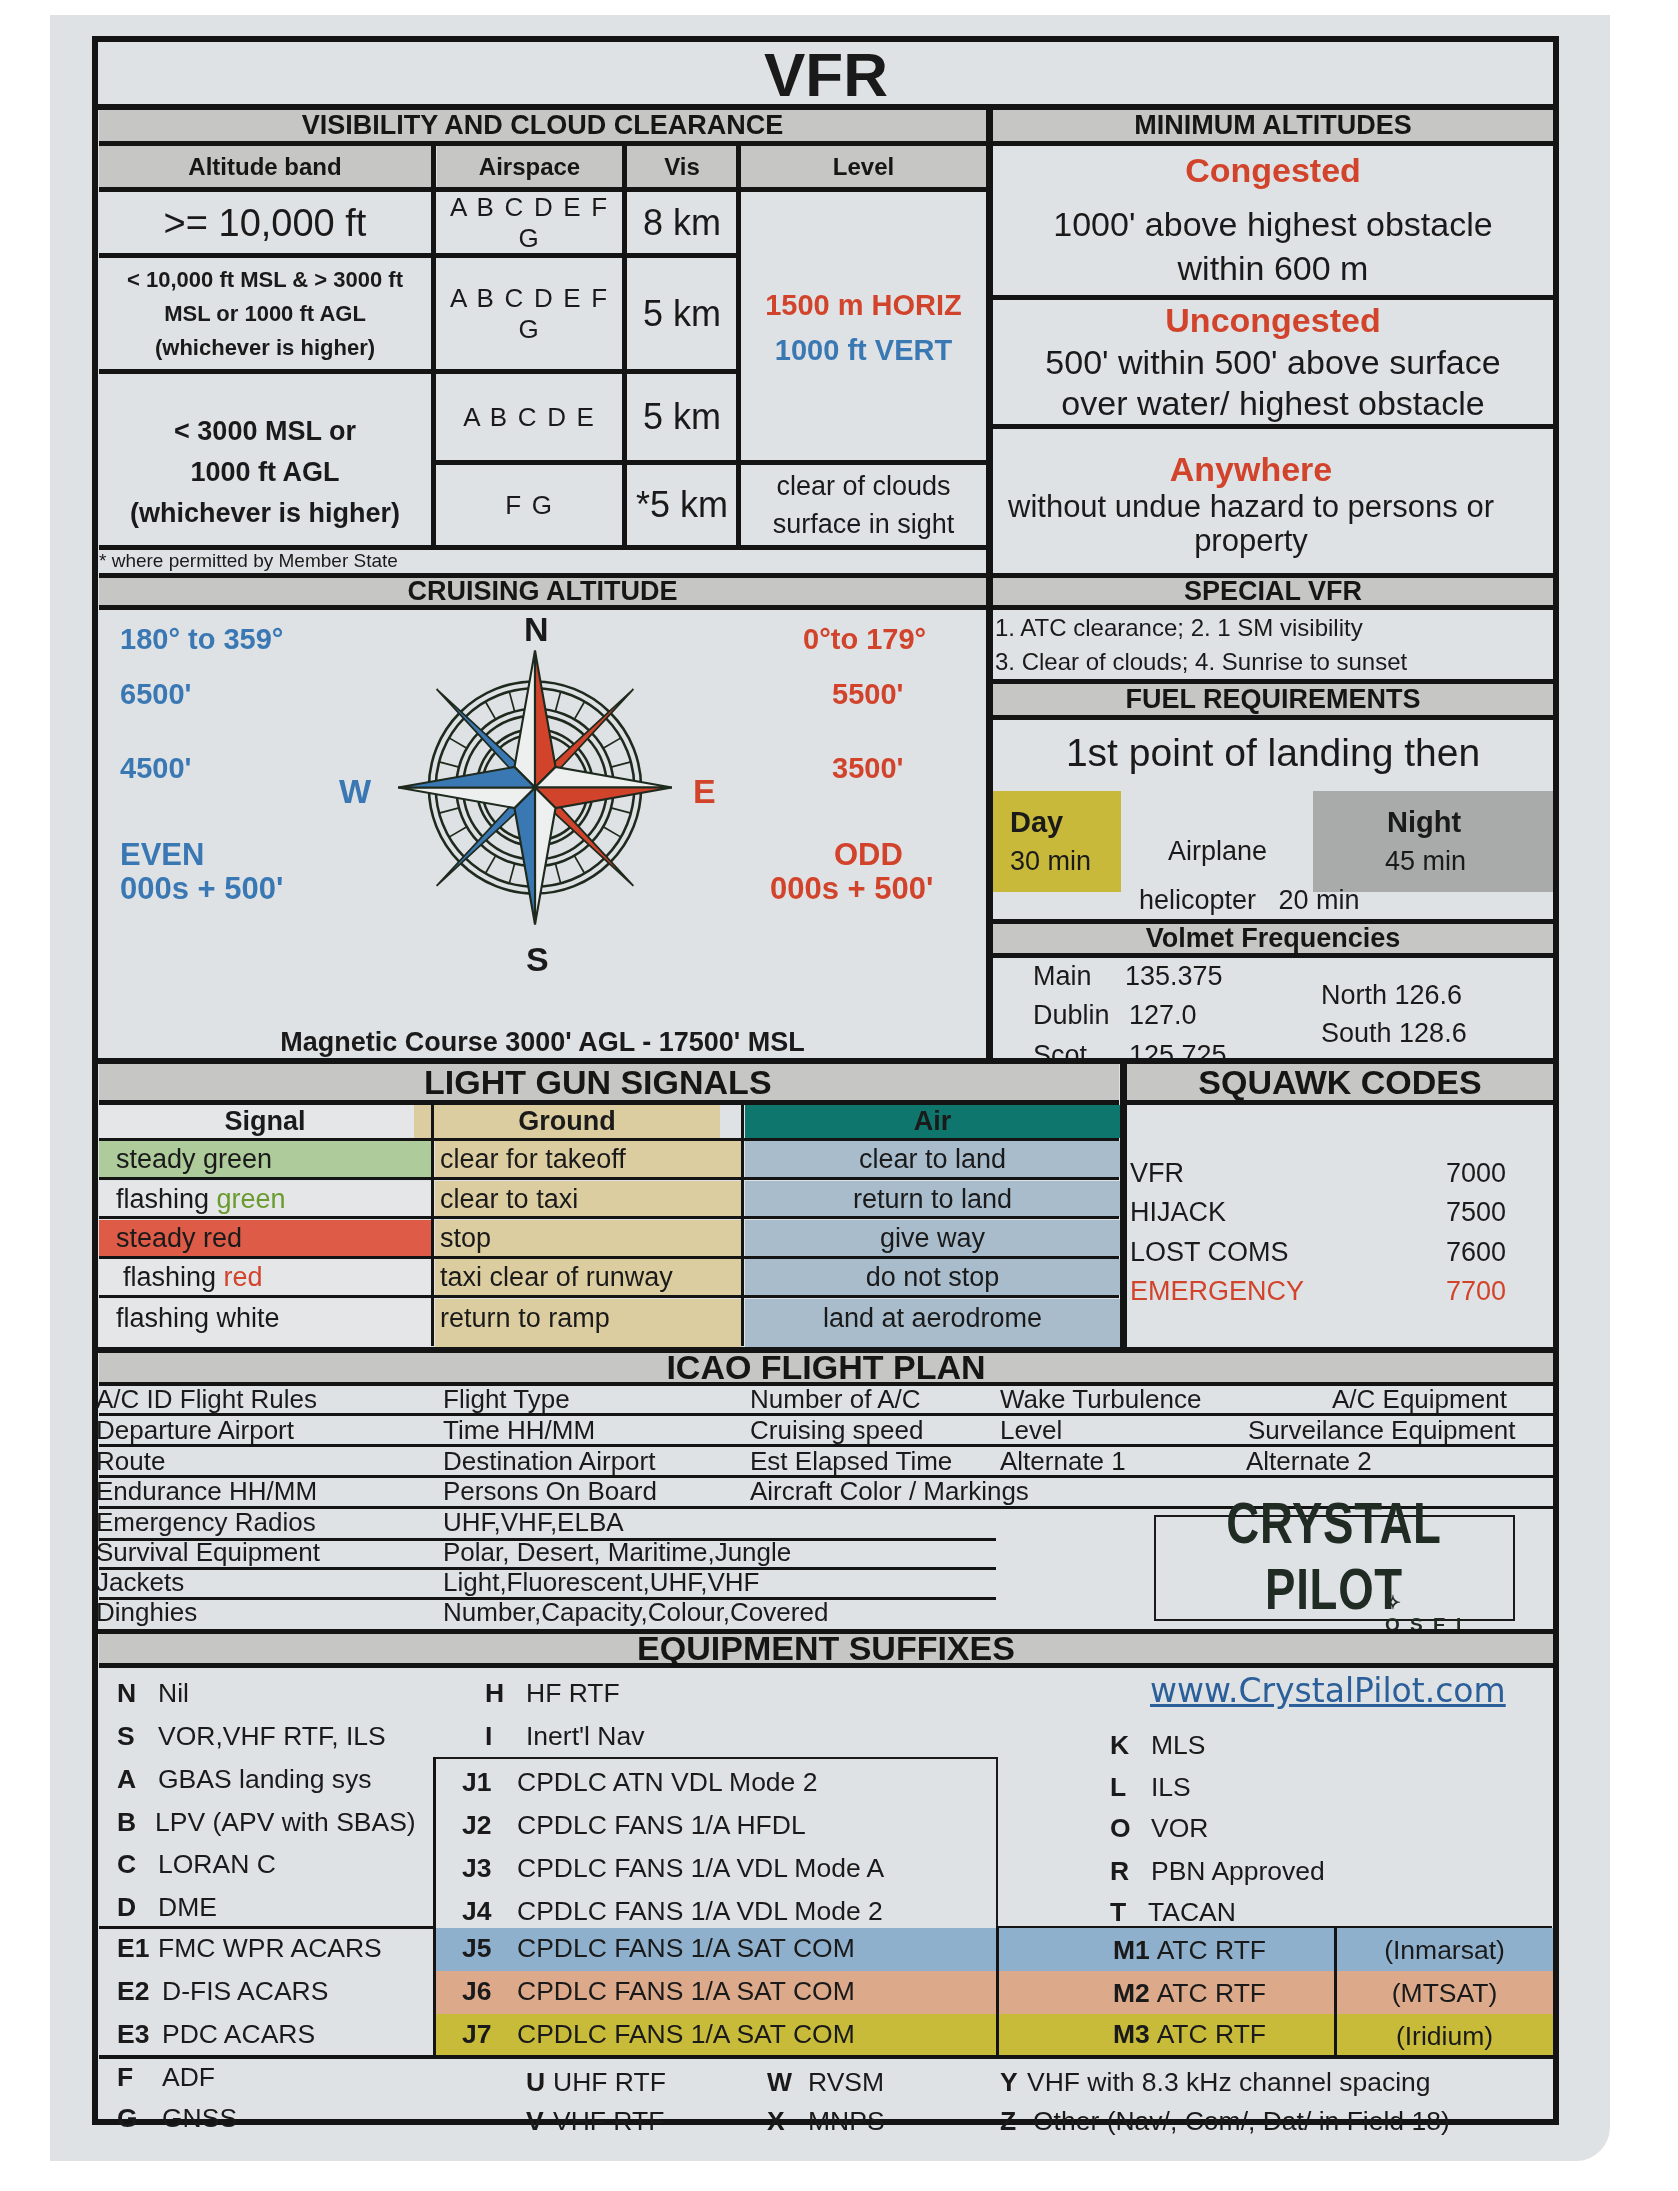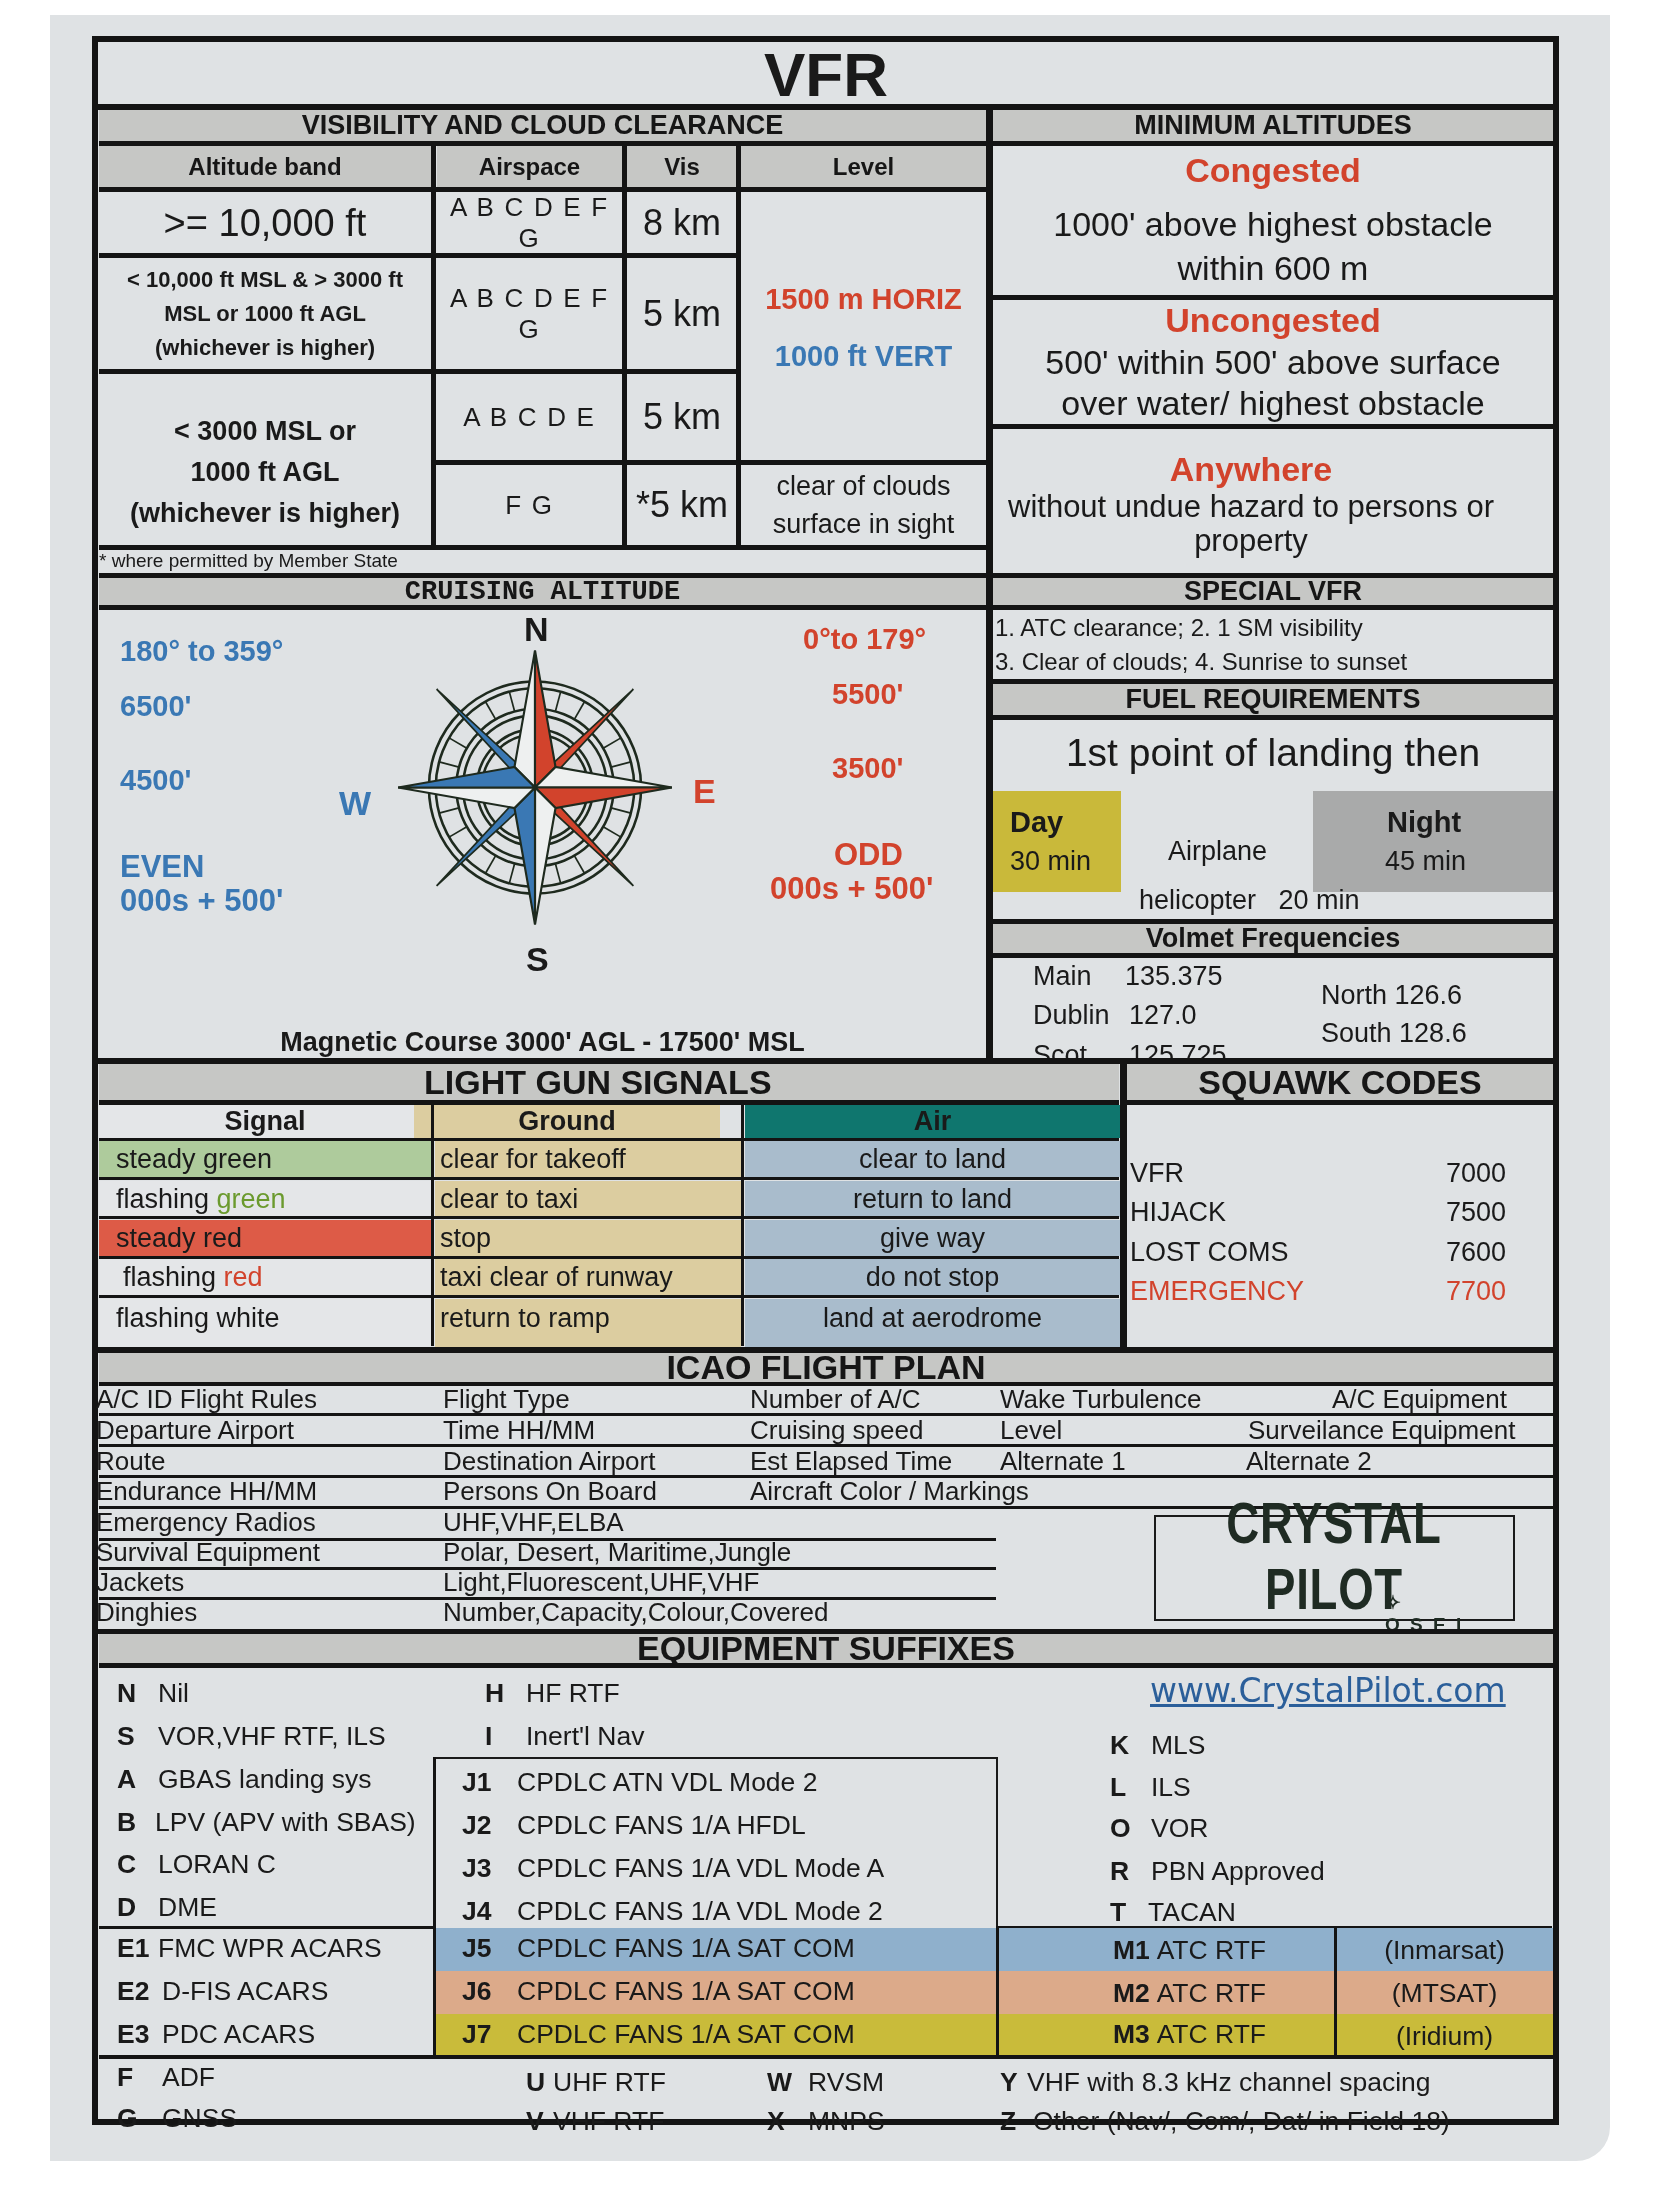--- a/index.html
+++ b/index.html
@@ -6,21 +6,21 @@
   body{width:1679px;height:2192px;background:#ffffff;position:relative;overflow:hidden;font-family:"Liberation Sans",sans-serif;color:#1a1a1a;}
   .card{position:absolute;left:50px;top:15.4px;width:1560px;height:2146px;background:#dfe2e4;border-bottom-right-radius:34px;}
   .abs{position:absolute;box-sizing:border-box;}
   .frame{position:absolute;left:92px;top:36px;width:1467px;height:2089px;border:6.8px solid #141414;box-sizing:border-box;}
   .hl{position:absolute;background:#141414;}
   .vl{position:absolute;background:#141414;}
   .band{position:absolute;background:#c6c7c5;display:flex;align-items:center;justify-content:center;font-weight:bold;color:#161616;}
   .c{display:flex;align-items:center;justify-content:center;text-align:center;}
   .cond{font-family:"Liberation Sans Narrow","Liberation Sans",sans-serif;}
   .red{color:#d2432c;}
-  .blue{color:#3a78b4;margin-top:12px;}
+  .blue{color:#3a78b4;}
   .bold{font-weight:bold;}
   .row-text{position:absolute;font-size:26px;white-space:nowrap;}
   .eq{position:absolute;font-size:26.5px;white-space:nowrap;display:flex;align-items:center;}
   .eq .k{font-weight:bold;display:inline-block;}
 </style>
 </head>
 <body>
 
 <div class="card"></div>
 <div class="frame"></div>
@@ -106,21 +106,21 @@
   <span style="font-size:34px;line-height:39px;">over water/ highest obstacle</span>
 </div>
 <div class="hl" style="left:993px;top:424px;width:560px;height:5.1px;"></div>
 <div class="abs c" style="left:993px;top:429px;width:516px;height:146px;flex-direction:column;">
   <span class="red bold" style="font-size:34px;line-height:38px;">Anywhere</span>
   <span style="font-size:31px;line-height:38px;">without undue hazard to persons or</span>
   <span style="font-size:31px;line-height:29px;">property</span>
 </div>
 <div class="hl" style="left:993px;top:573px;width:560px;height:5.1px;"></div>
 
-<div class="band" style="left:99px;top:578px;width:887px;height:27px;font-size:27px;font-family:Liberation Mono, monospace;">
+<div class="band" style="left:99px;top:578px;width:887px;height:27px;font-size:27px;">
     <span>CRUISING ALTITUDE</span>
   </div>
 <div class="hl" style="left:99px;top:605px;width:887px;height:5.1px;"></div>
 
 <div class="abs bold cond blue" style="left:120px;top:623px;font-size:29px;">180° to 359°</div>
 <div class="abs bold cond blue" style="left:120px;top:678px;font-size:29px;">6500'</div>
 <div class="abs bold cond blue" style="left:120px;top:752px;font-size:29px;">4500'</div>
 <div class="abs bold cond blue" style="left:120px;top:837px;font-size:31px;">EVEN</div>
 <div class="abs bold cond blue" style="left:120px;top:871px;font-size:31px;">000s + 500'</div>
 

